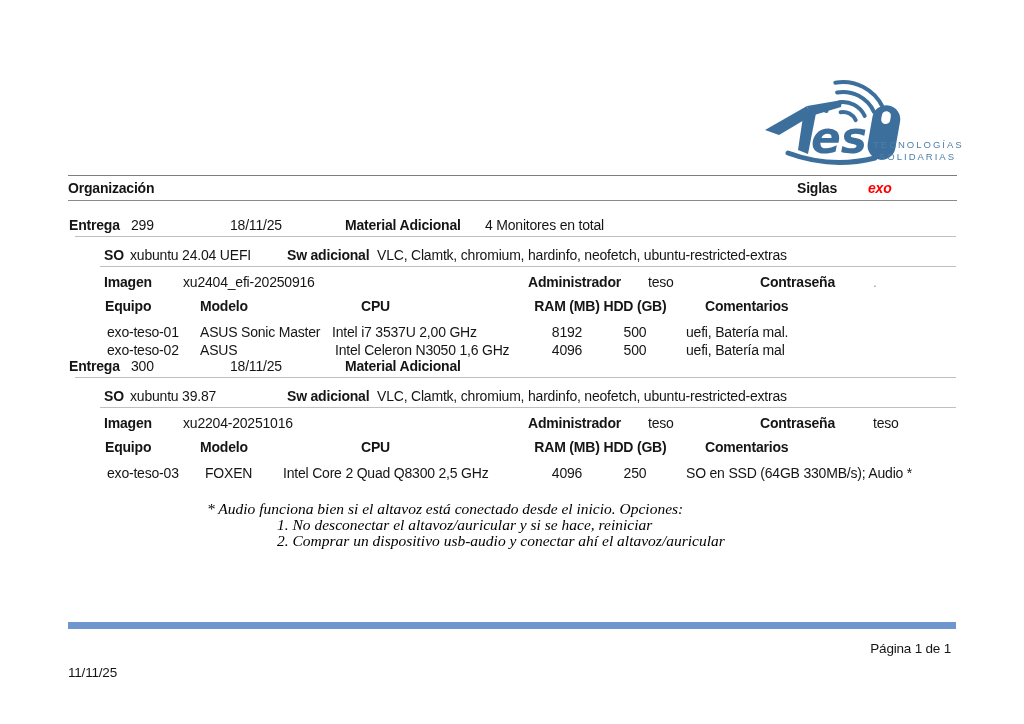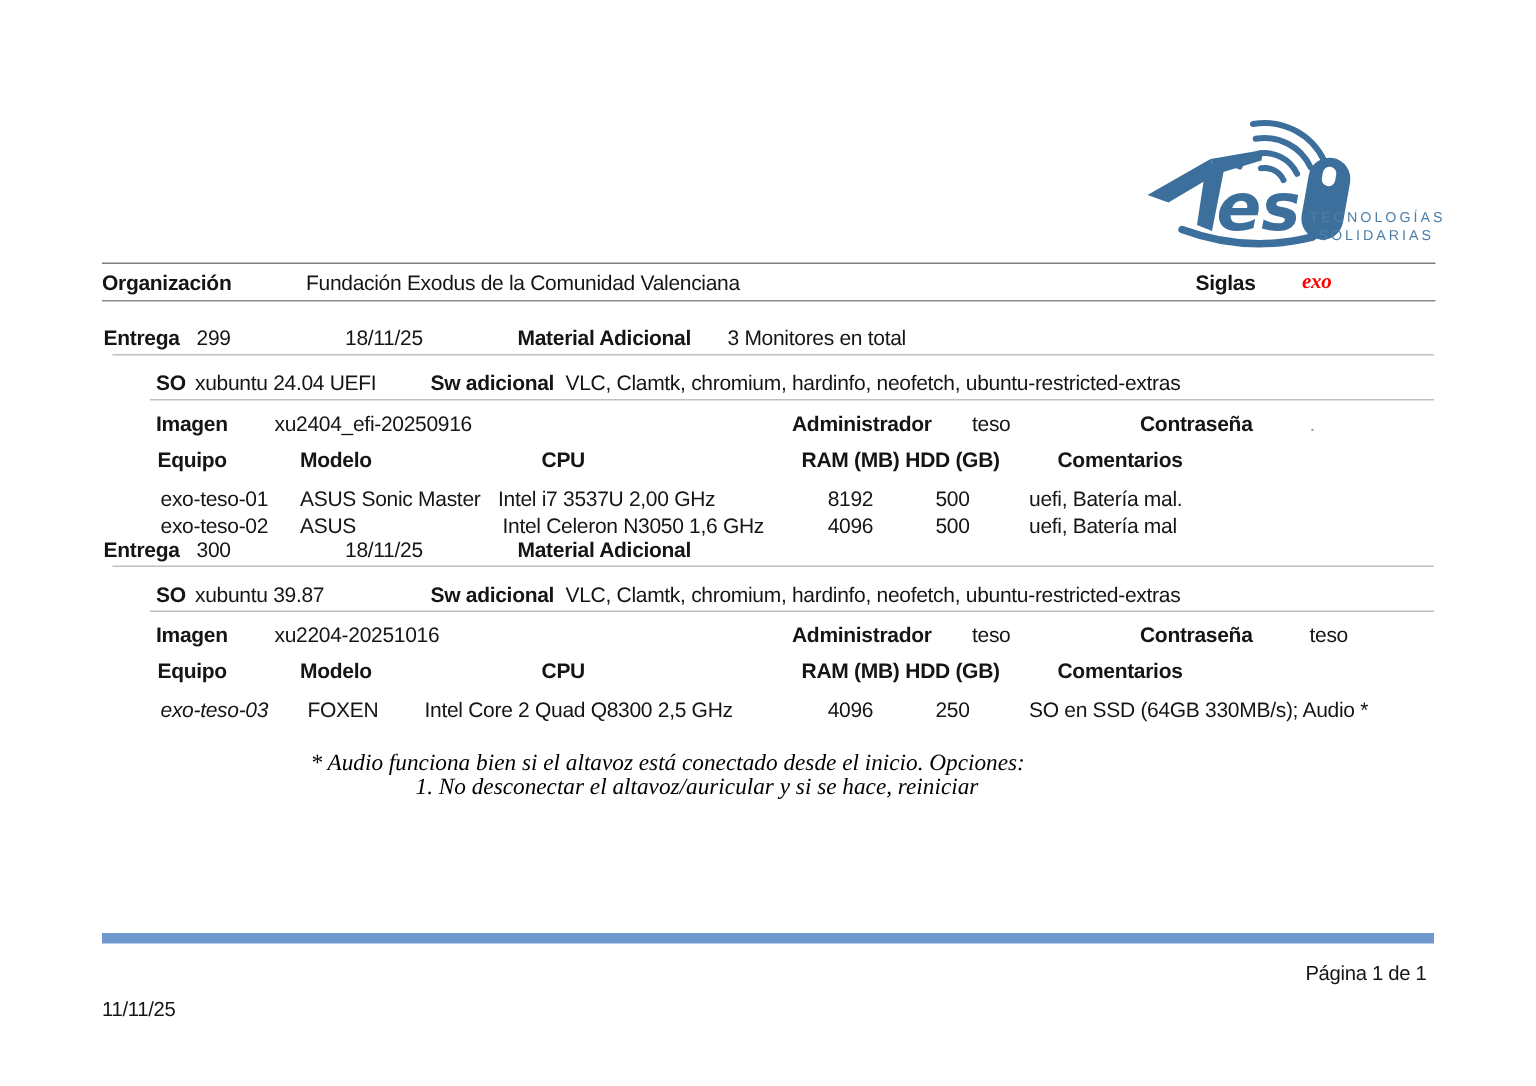--- a/index.html
+++ b/index.html
@@ -6,21 +6,21 @@
   .sheet{
     position:relative;width:1024px;height:724px;background:#ffffff;
     font-family:"Liberation Sans","DejaVu Sans",sans-serif;color:#151515;
     overflow:hidden;
   }
   .row{position:absolute;left:68px;width:888px;height:18px;font-size:14px;line-height:17px;}
   .row span{position:absolute;top:0;white-space:nowrap;letter-spacing:-0.2px;}
   .b{font-weight:bold;}
   .hline{position:absolute;height:1px;background:#8a8a8a;}
   .hline.light{background:#bfbfbf;}
-  .siglas-value{color:#ff0000;font-weight:bold;font-style:italic;font-family:Liberation Serif, serif;}
+  .siglas-value{color:#ff0000;font-weight:bold;font-style:italic;}
   .pw-dot{color:#9b9b9b;}
   .cell-center{text-align:center;}
   .notes-line{
     position:absolute;white-space:nowrap;
     font-family:"Liberation Serif","DejaVu Serif",serif;
     font-style:italic;font-size:15.5px;color:#000000;
   }
   .accent-bar{position:absolute;left:68px;width:888px;height:7px;top:622px;}
   .logo-svg{position:absolute;left:763px;top:64px;width:200px;height:105px;}
 </style>
@@ -54,32 +54,31 @@
 
     <path d="M25,89 Q68,105 112,94" fill="none" stroke="#3d6f9c" stroke-width="5" stroke-linecap="round"></path>
 
     <text x="110" y="84" font-size="9.5" letter-spacing="2" fill="#4d7fa8" font-family="'Liberation Sans',sans-serif">TECNOLOGÍAS</text>
     <text x="116" y="96" font-size="9.5" letter-spacing="2" fill="#4d7fa8" font-family="'Liberation Sans',sans-serif">SOLIDARIAS</text>
   </svg>
 
   <div class="hline" style="top:175px;left:68px;width:889px;background:#7d7d7d;"></div>
   <div class="row" style="top:180px;">
     <span class="b" style="left:0;">Organización</span>
-    <span style="left:136px;">Fundación Exodus de la Comunidad Valenciana</span>
     <span class="b" style="left:729px;">Siglas</span>
     <span class="siglas-value" style="left:800px;">exo</span>
   </div>
   <div class="hline" style="top:200px;left:68px;width:889px;background:#8a8a8a;"></div>
 
   <div class="row" style="top:217px;">
     <span class="b" style="left:1px;">Entrega</span>
     <span style="left:63px;">299</span>
     <span style="left:162px;">18/11/25</span>
     <span class="b" style="left:277px;">Material Adicional</span>
-    <span style="left:417px;">3 Monitores en total</span>
+    <span style="left:417px;">4 Monitores en total</span>
   </div>
   <div class="hline light" style="top:236px;left:75px;width:881px;"></div>
 
   <div class="row" style="top:247px;">
     <span class="b" style="left:36px;">SO</span>
     <span style="left:62px;">xubuntu 24.04 UEFI</span>
     <span class="b" style="left:219px;">Sw adicional</span>
     <span style="left:309px;">VLC, Clamtk, chromium, hardinfo, neofetch, ubuntu-restricted-extras</span>
   </div>
   <div class="hline light" style="top:266px;left:100px;width:856px;"></div>
@@ -148,30 +147,31 @@
   <div class="row b" style="top:439px;">
     <span style="left:37px;">Equipo</span>
     <span style="left:132px;">Modelo</span>
     <span class="cell-center" style="left:215px;width:185px;">CPU</span>
     <span class="cell-center" style="left:465px;width:68px;">RAM (MB)</span>
     <span class="cell-center" style="left:533px;width:68px;">HDD (GB)</span>
     <span style="left:637px;">Comentarios</span>
   </div>
 
   <div class="row" style="top:465px;">
-    <span style="left:39px;font-style:italic;">exo-teso-03</span>
+    <span style="left:39px;">exo-teso-03</span>
     <span style="left:137px;">FOXEN</span>
     <span style="left:215px;">Intel Core 2 Quad Q8300 2,5 GHz</span>
     <span class="cell-center" style="left:465px;width:68px;">4096</span>
     <span class="cell-center" style="left:533px;width:68px;">250</span>
     <span style="left:618px;">SO en SSD (64GB 330MB/s); Audio *</span>
   </div>
 
   <div class="notes-line" style="left:207px;top:500px;">* Audio funciona bien si el altavoz está conectado desde el inicio. Opciones:</div>
   <div class="notes-line" style="left:277px;top:516px;">1. No desconectar el altavoz/auricular y si se hace, reiniciar</div>
+  <div class="notes-line" style="left:277px;top:532px;">2. Comprar un dispositivo usb-audio y conectar ahí el altavoz/auricular</div>
 
   <div class="accent-bar" style="background:#6d97cd;"></div>
   <div class="row" style="top:640px;font-size:13.5px;">
     <span style="left:0;margin-top:24px;">11/11/25</span>
     <span style="right:5px;">Página 1 de 1</span>
   </div>
 
 </div>
 
 </body></html>

